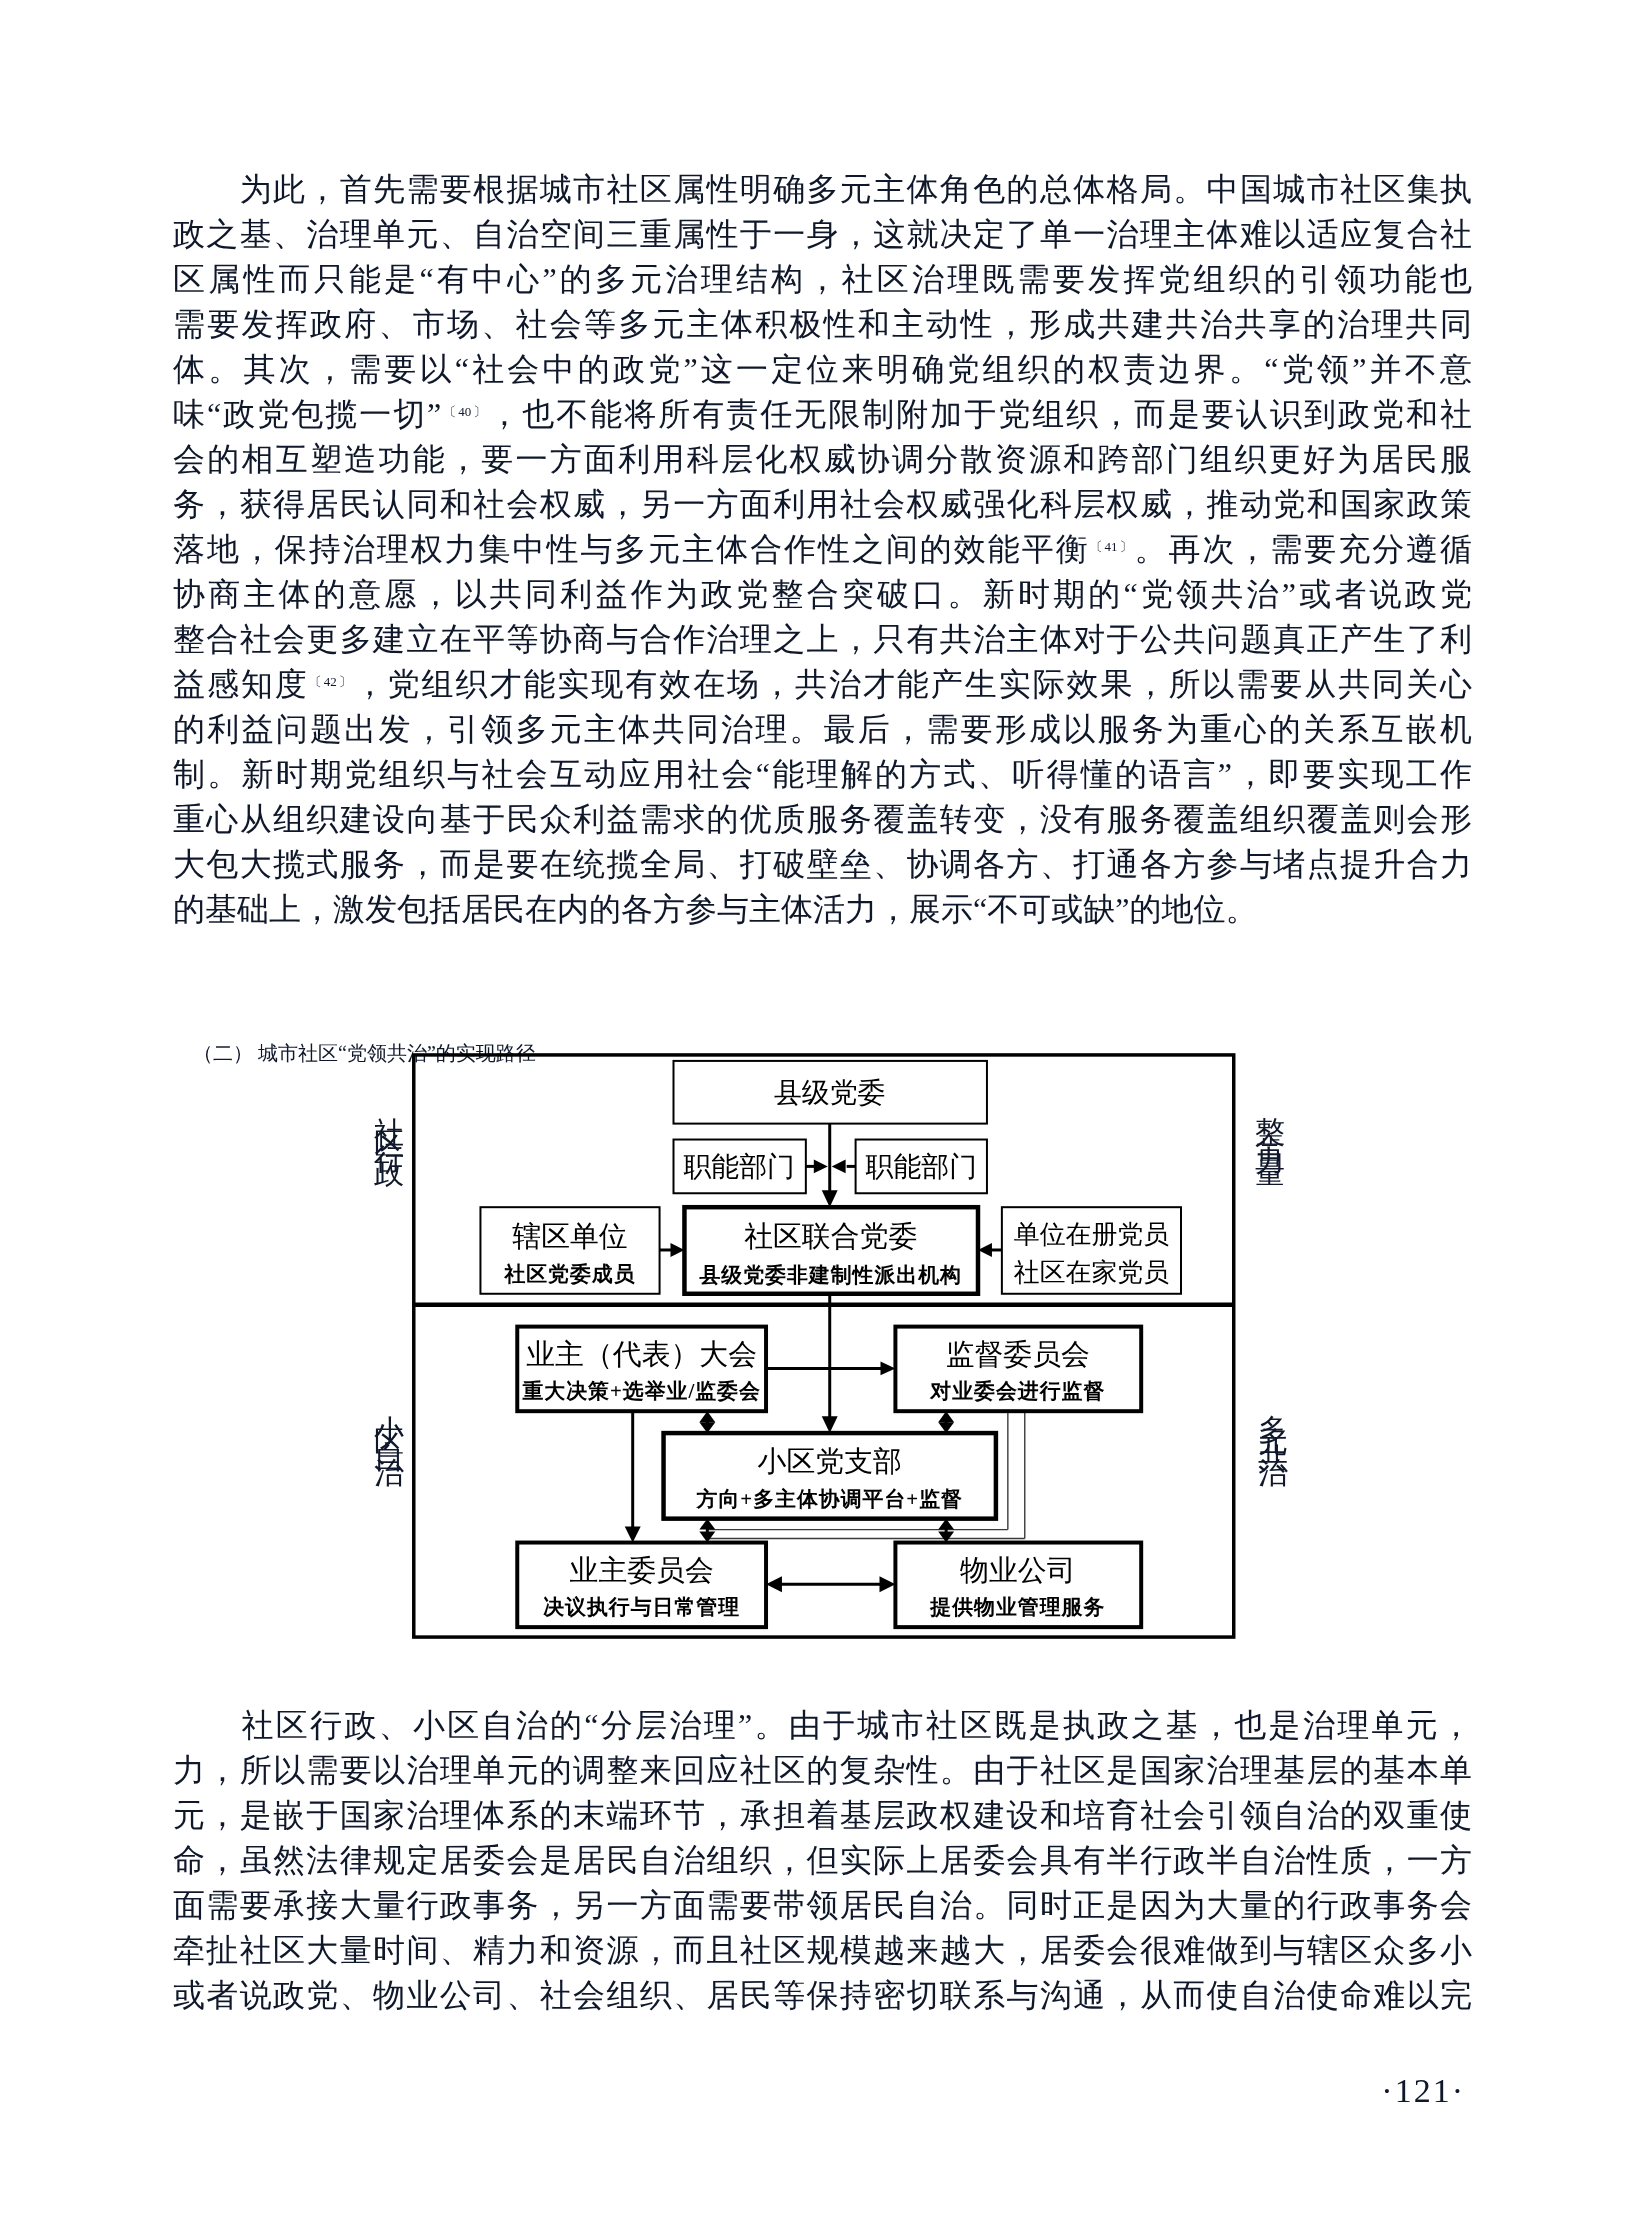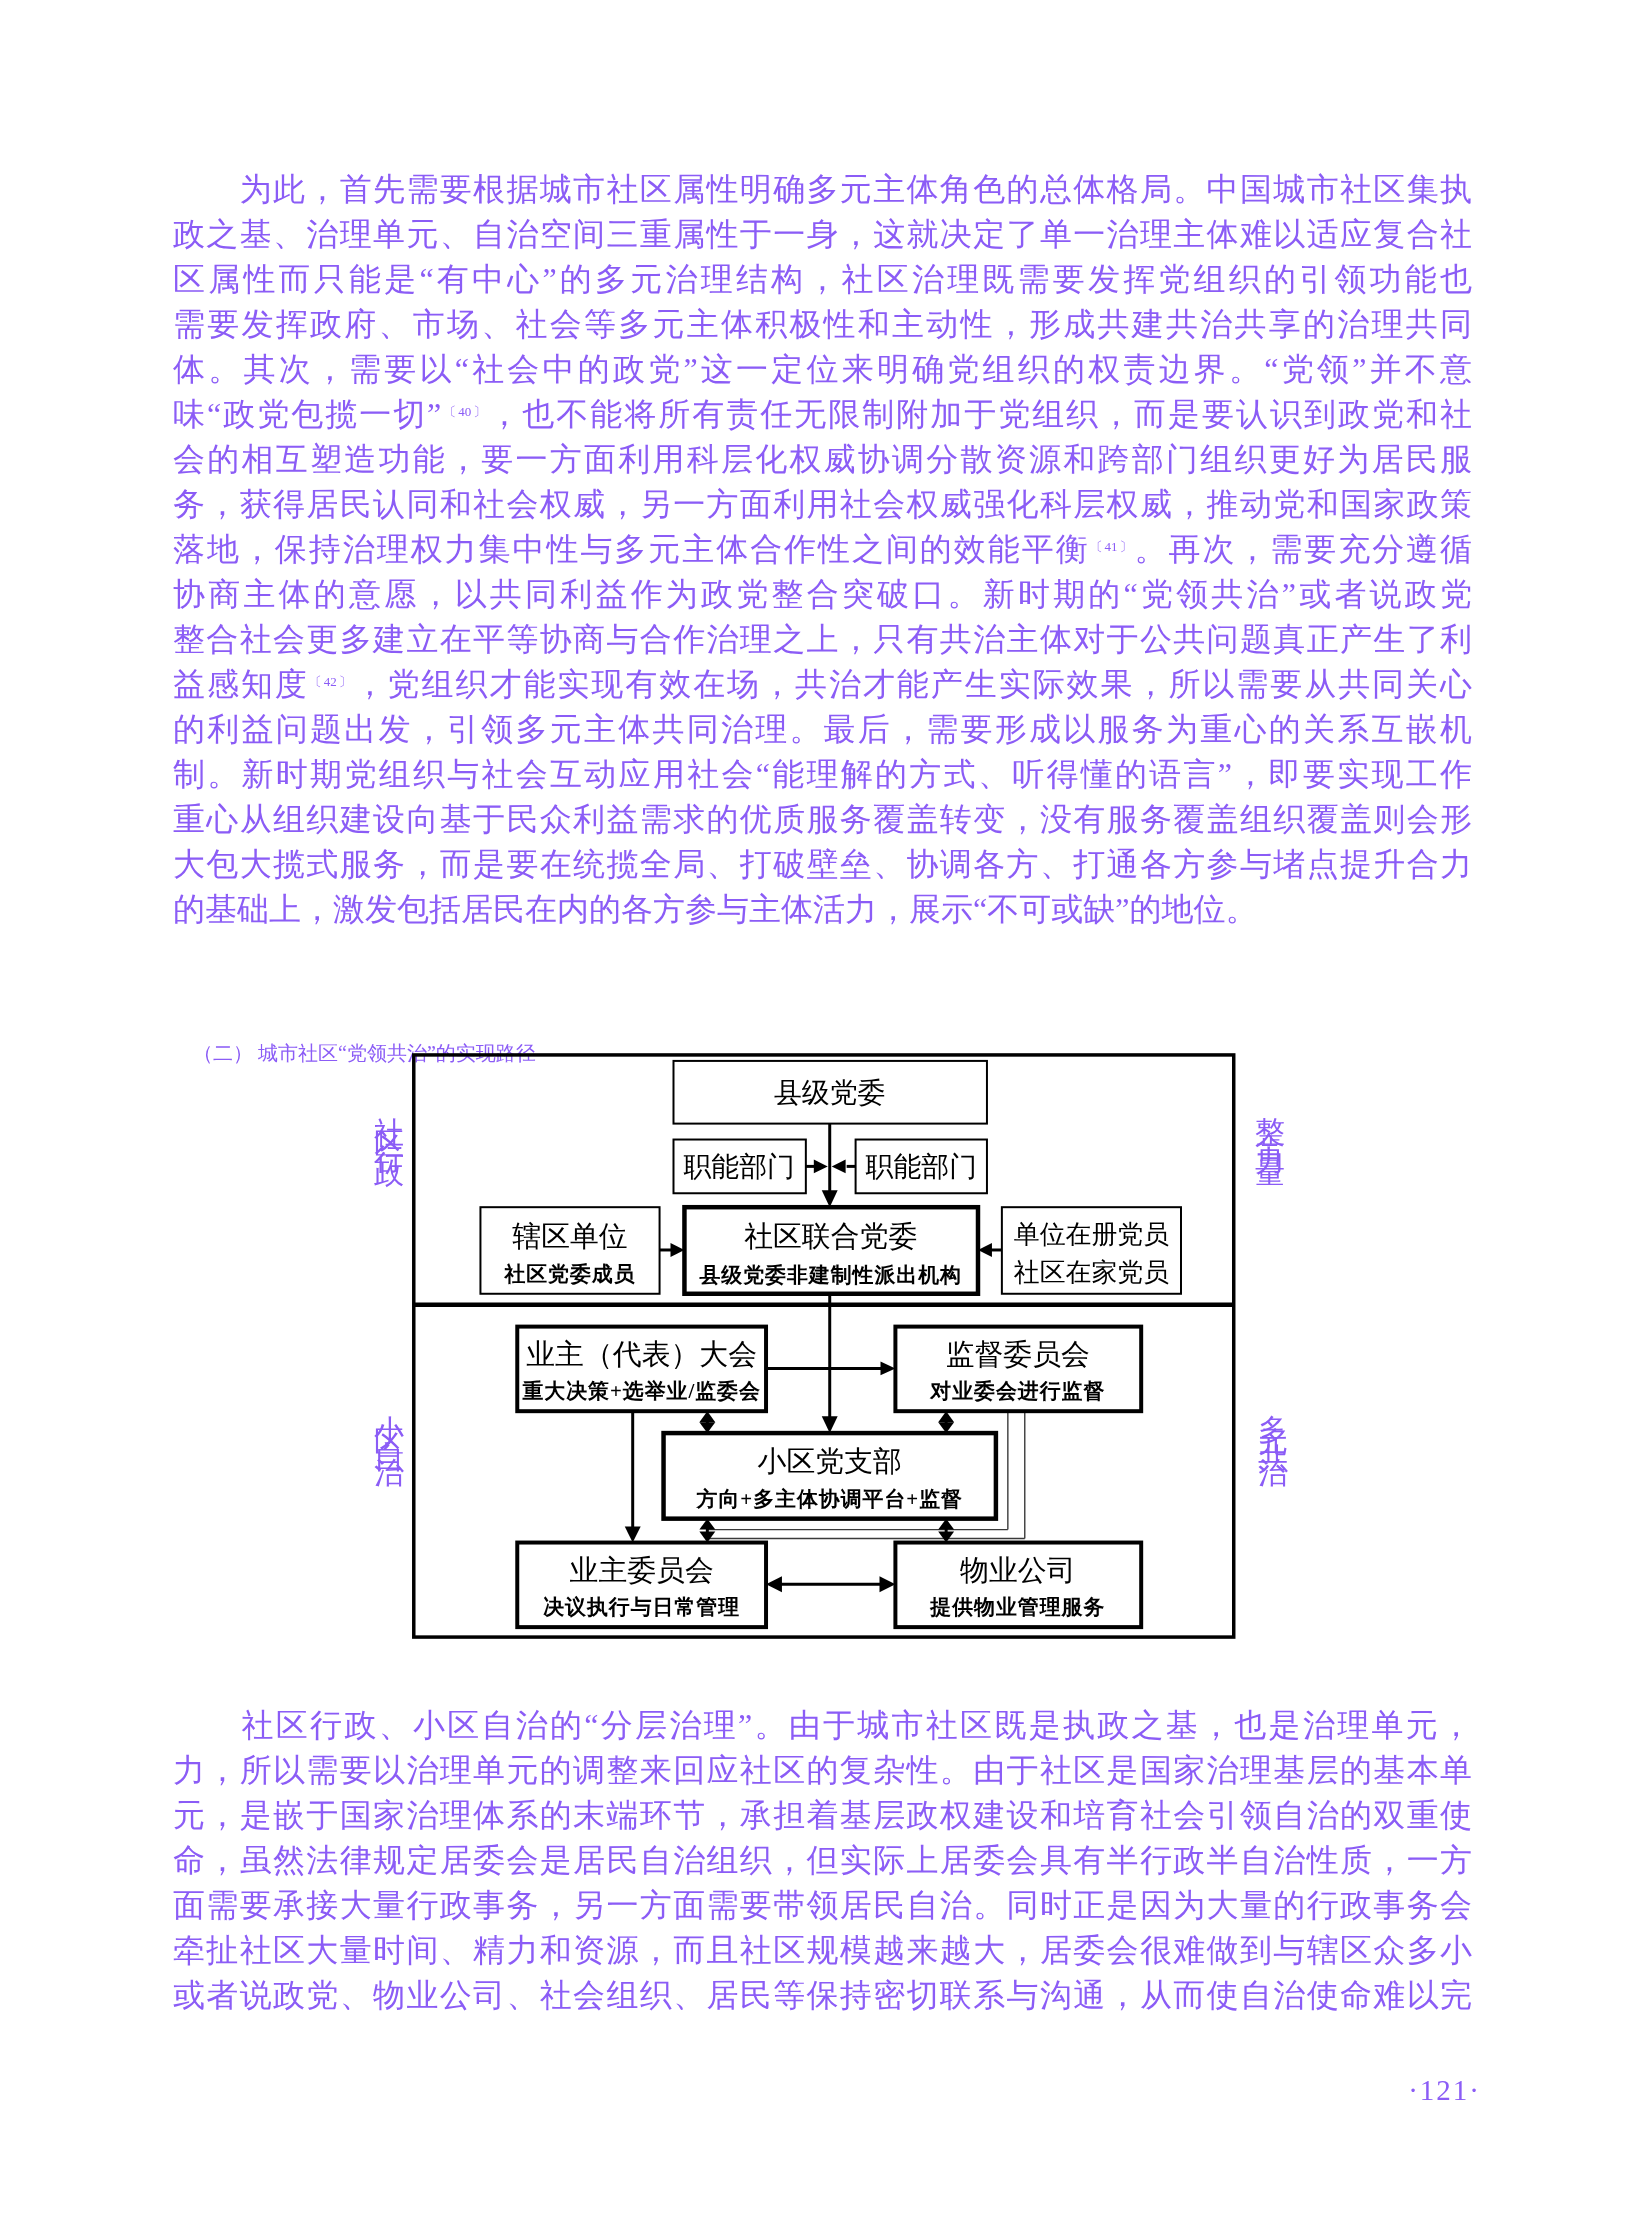--- a/index.html
+++ b/index.html
@@ -1,29 +1,29 @@
 <!DOCTYPE html>
 <html><head>
 <meta charset="utf-8">
 <style>
   html,body{margin:0;padding:0;background:#e8e8e8;}
   .page{position:relative;width:1645px;height:2233px;background:#ffffff;margin:0 auto;
-        font-family:"Liberation Serif","DejaVu Serif",serif;color:#8b5cf6;overflow:hidden;}
+        font-family:"Liberation Serif","DejaVu Serif",serif;color:#0f172a;overflow:hidden;}
   .textblock{position:absolute;left:173px;width:1299px;}
   .tline{height:45px;line-height:45px;font-size:32px;white-space:nowrap;
          text-align:justify;text-align-last:justify;}
   .tline.left{text-align:center;text-align-last:left;}
   .sup{font-size:13px;vertical-align:9px;line-height:0;letter-spacing:0;}
   .subheading{position:absolute;left:173px;top:1031px;width:1299px;height:45px;
               line-height:45px;font-size:20px;white-space:nowrap;}
   .caption{position:absolute;left:173px;top:1656px;width:1299px;height:45px;line-height:45px;
            text-align:center;font-size:31px;font-weight:700;
            font-family:"Liberation Sans","DejaVu Sans",sans-serif;}
-  .pagenum{position:absolute;right:164px;top:2068px;height:45px;line-height:45px;
-           font-size:29px;letter-spacing:2px;text-align:right;}
+  .pagenum{position:absolute;right:180px;top:2068px;height:45px;line-height:45px;
+           font-size:34px;letter-spacing:2px;text-align:right;}
   .vlabel{position:absolute;width:36px;writing-mode:vertical-rl;text-orientation:upright;
           font-size:30px;letter-spacing:14px;line-height:36px;}
   svg text{font-family:"Liberation Serif","DejaVu Serif",serif;fill:#000;}
   .bx-title{font-size:29px;}
   .bx-title-sm{font-size:28px;}
   .bx-sub{font-size:21px;font-weight:700;letter-spacing:1px;}
   .bx-line{font-size:26px;}
 </style>
 </head>
 <body>

